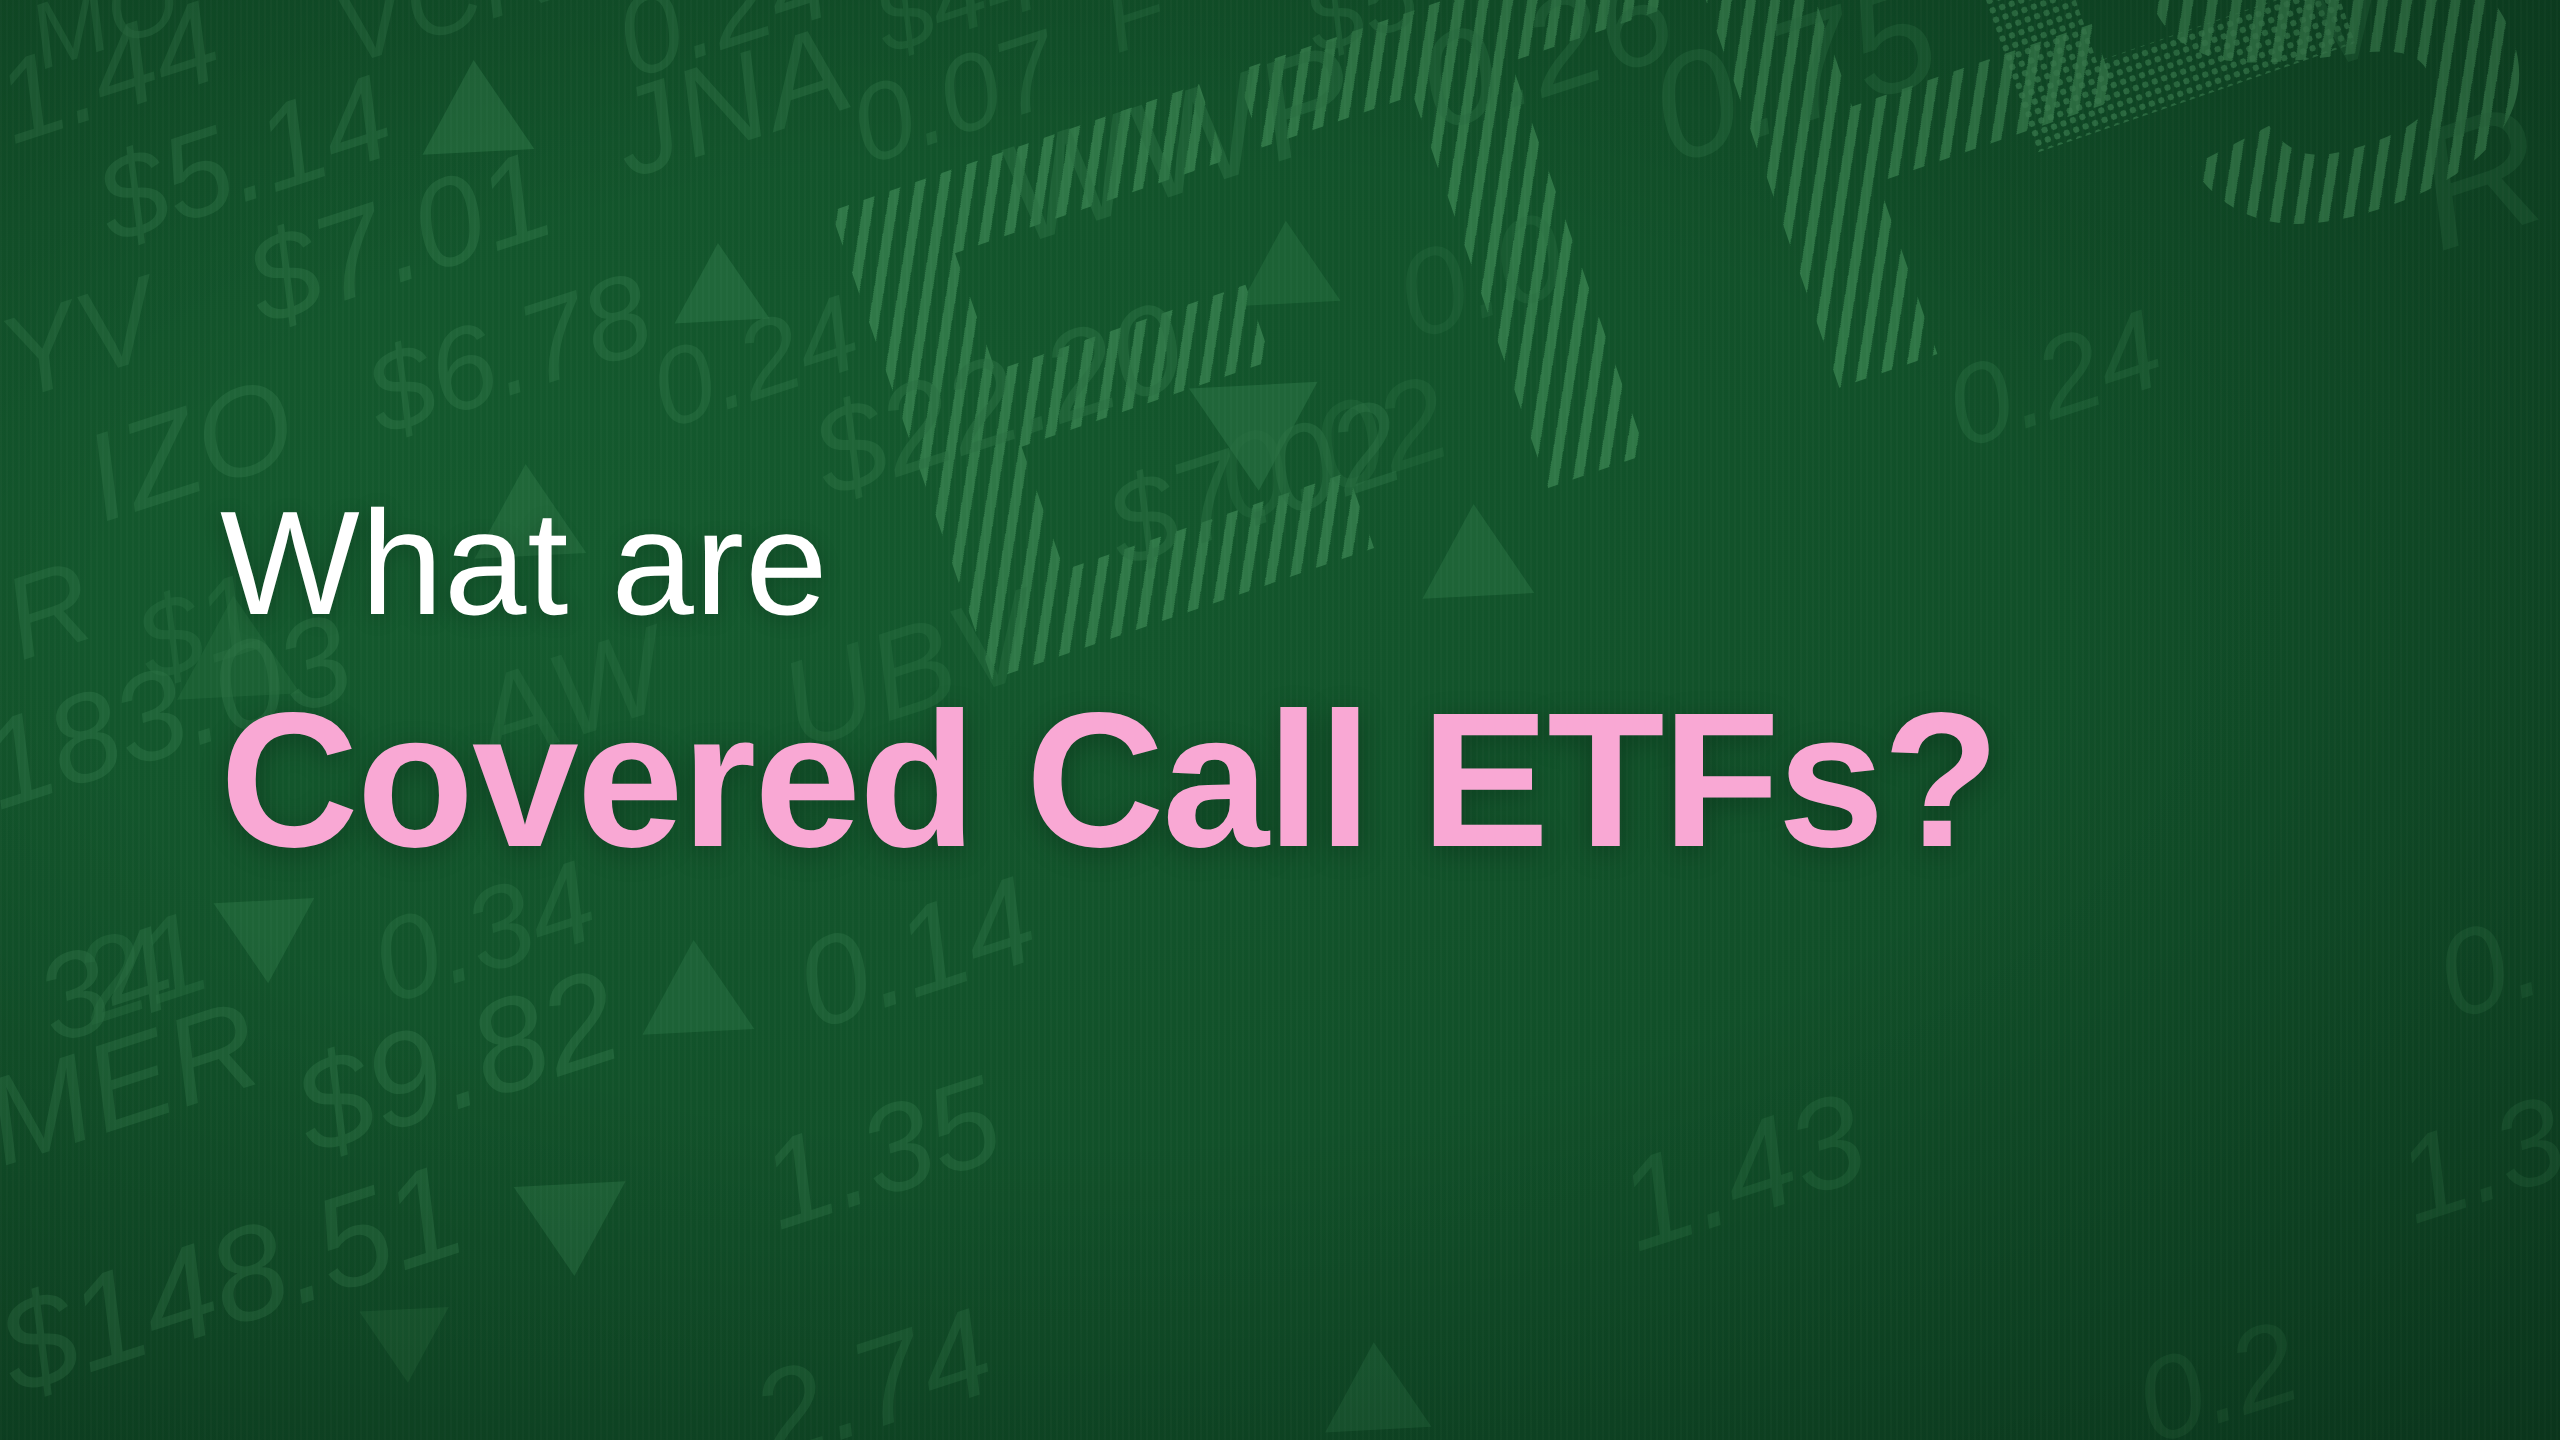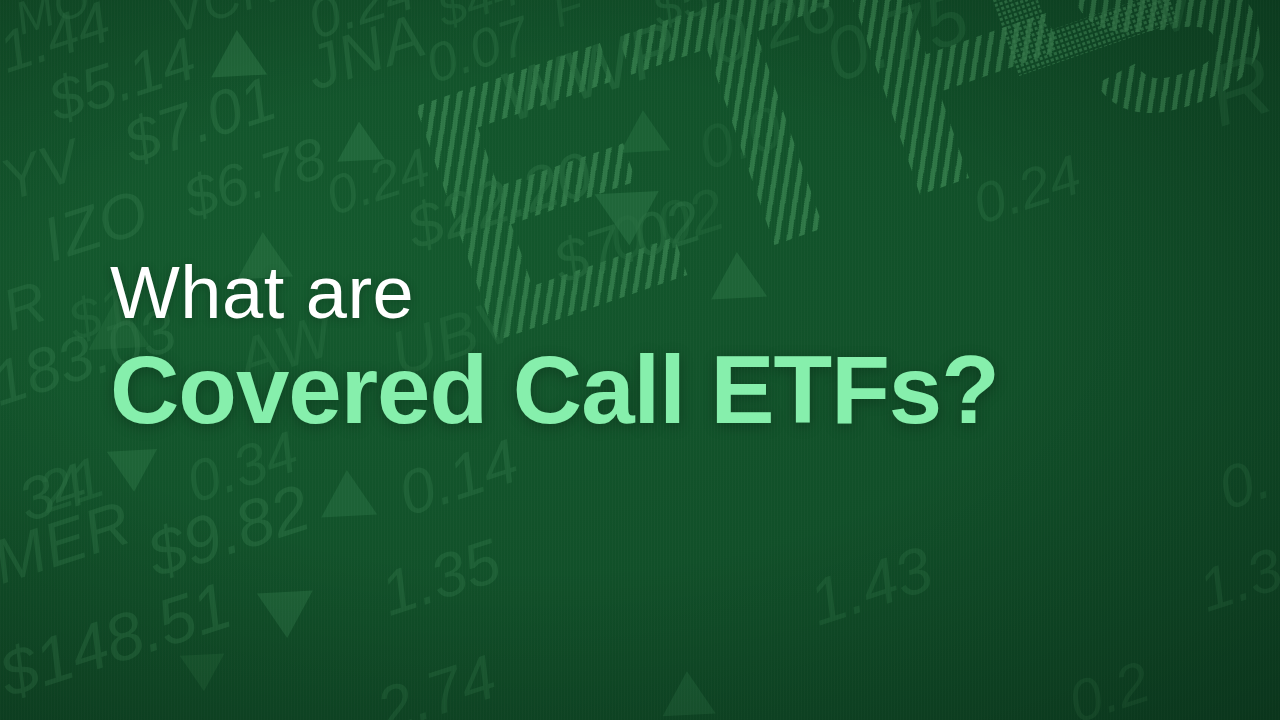--- a/index.html
+++ b/index.html
@@ -83,36 +83,36 @@
 
   
   .tri{ position:absolute; width:0; height:0; }
   .tri.up{   border-left:28px solid transparent; border-right:28px solid transparent; border-bottom:46px solid #2E7847; }
   .tri.down{ border-left:28px solid transparent; border-right:28px solid transparent; border-top:46px solid #2E7847; }
 
   
   .copy{
     position:absolute;
     left:110px;
-    top:256px;
+    top:245px;
     z-index:10;
   }
   .kicker{
     font-size:74px;
     font-weight:300;
     color:#FFFFFF;
     letter-spacing:.5px;
     line-height:1.0;
     text-shadow:0 2px 10px rgba(0,0,0,.22);
   }
   .headline{
-    margin-top:12px;
+    margin-top:24px;
     font-size:96px;
     font-weight:700;
-    color:#86efac;
+    color:#f9a8d4;
     letter-spacing:-1px;
     line-height:1.0;
     white-space:nowrap;
     text-shadow:0 3px 14px rgba(0,0,0,.25);
   }
 </style>
 </head>
 <body>
 
 <div id="slide">

